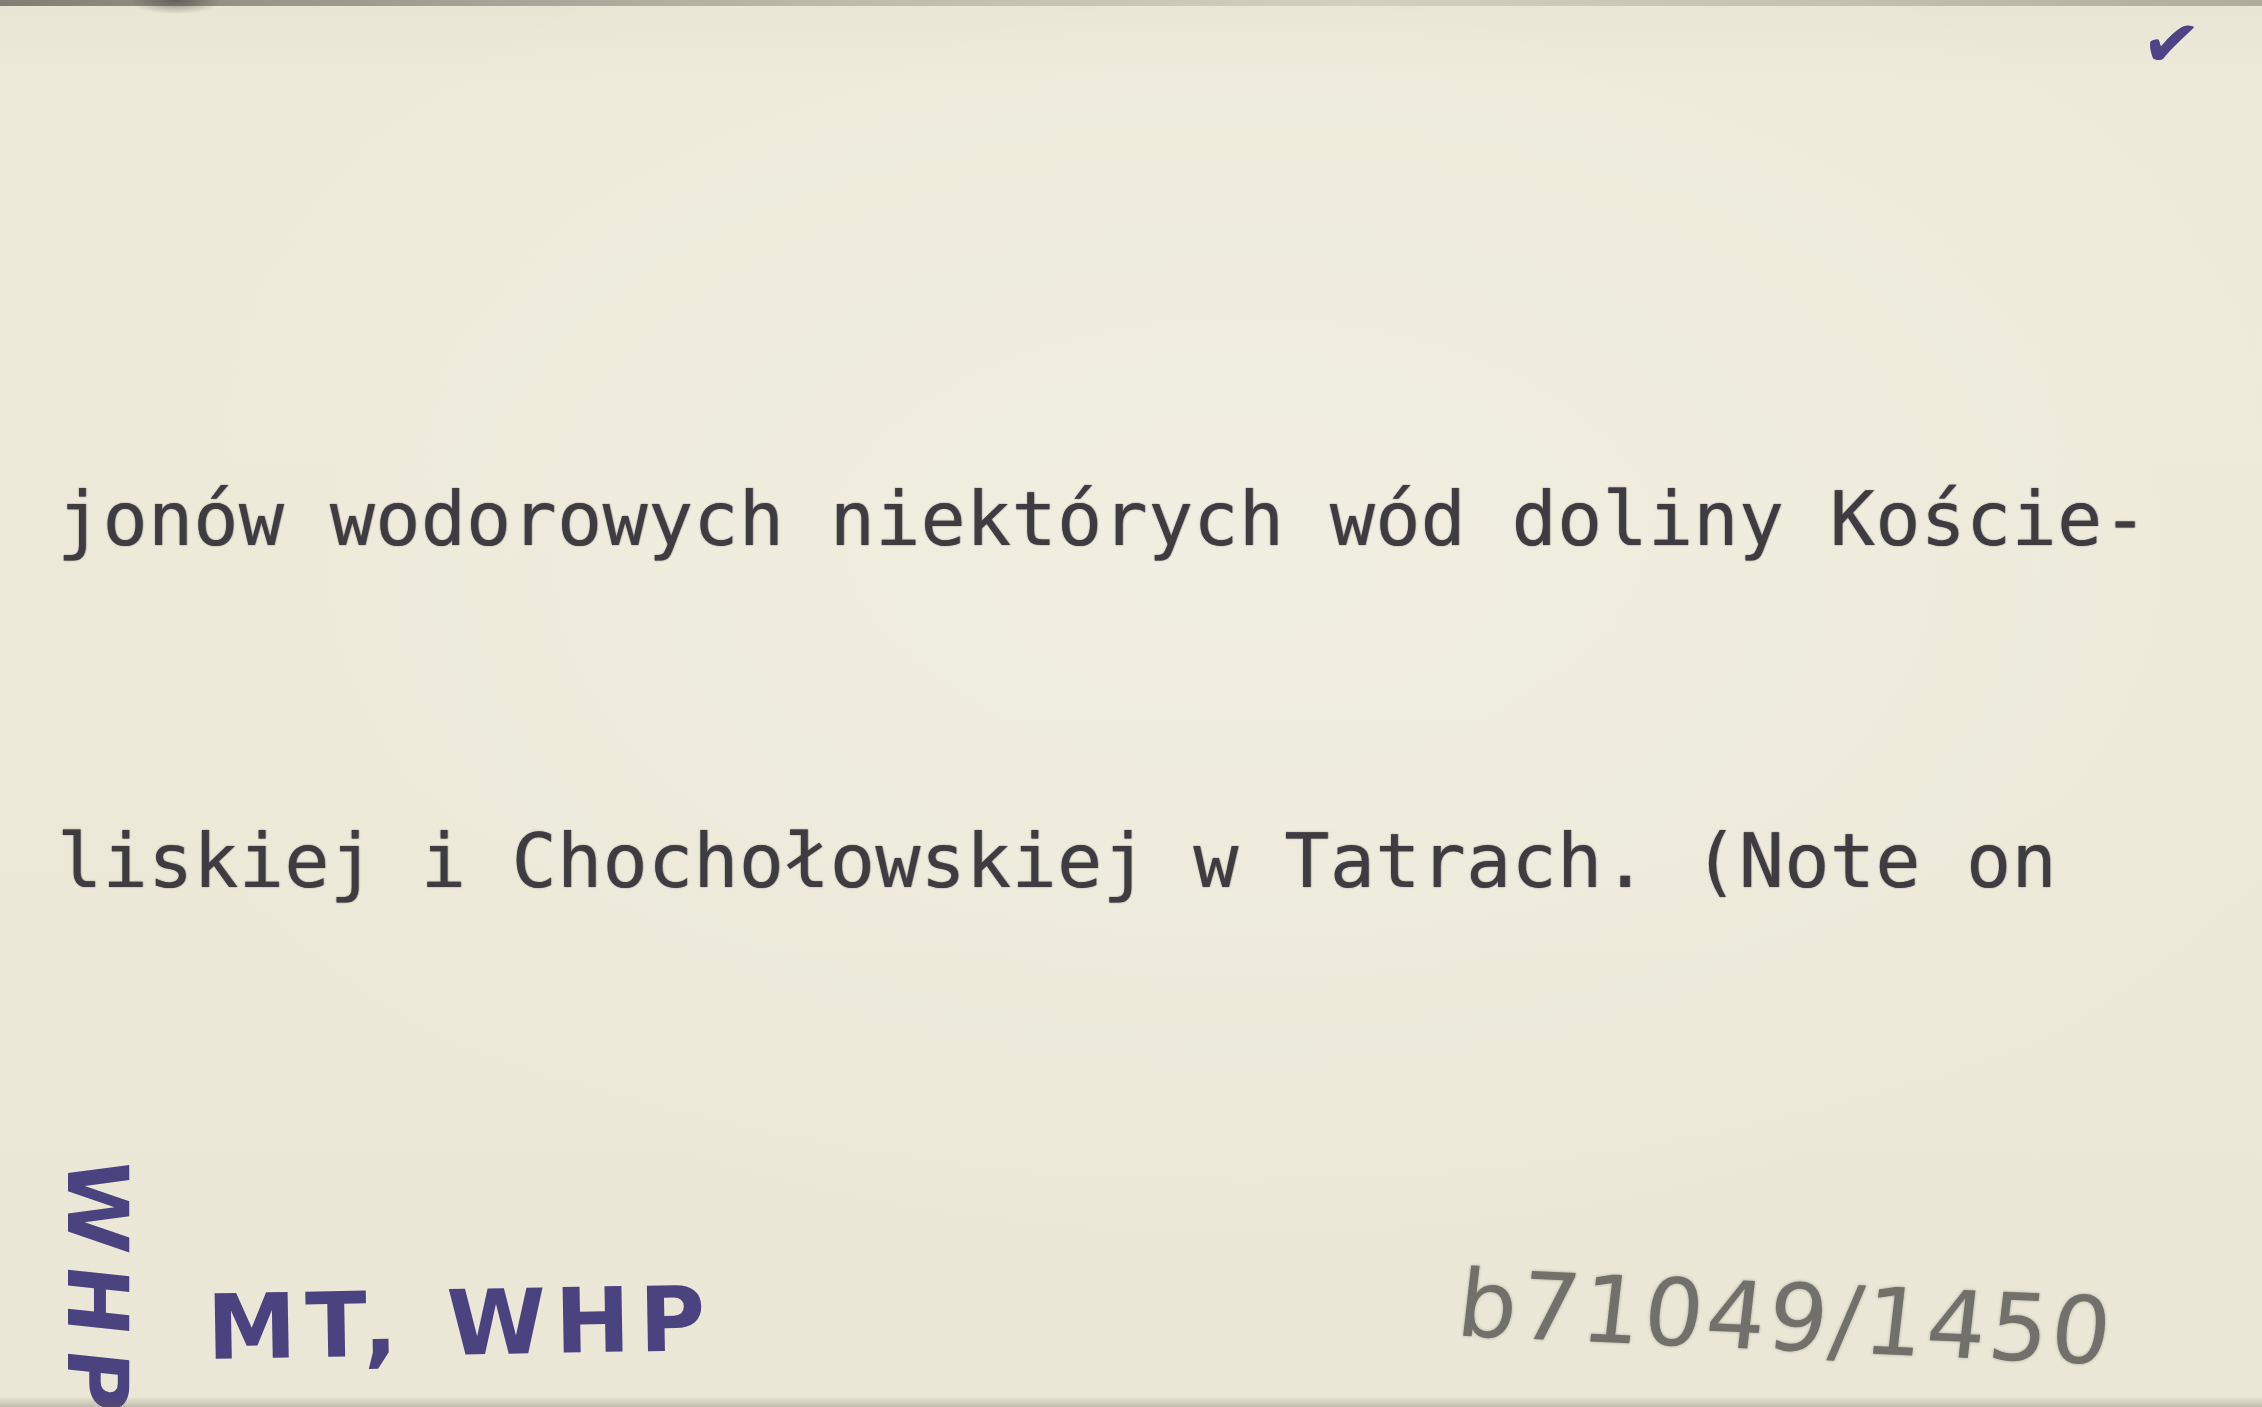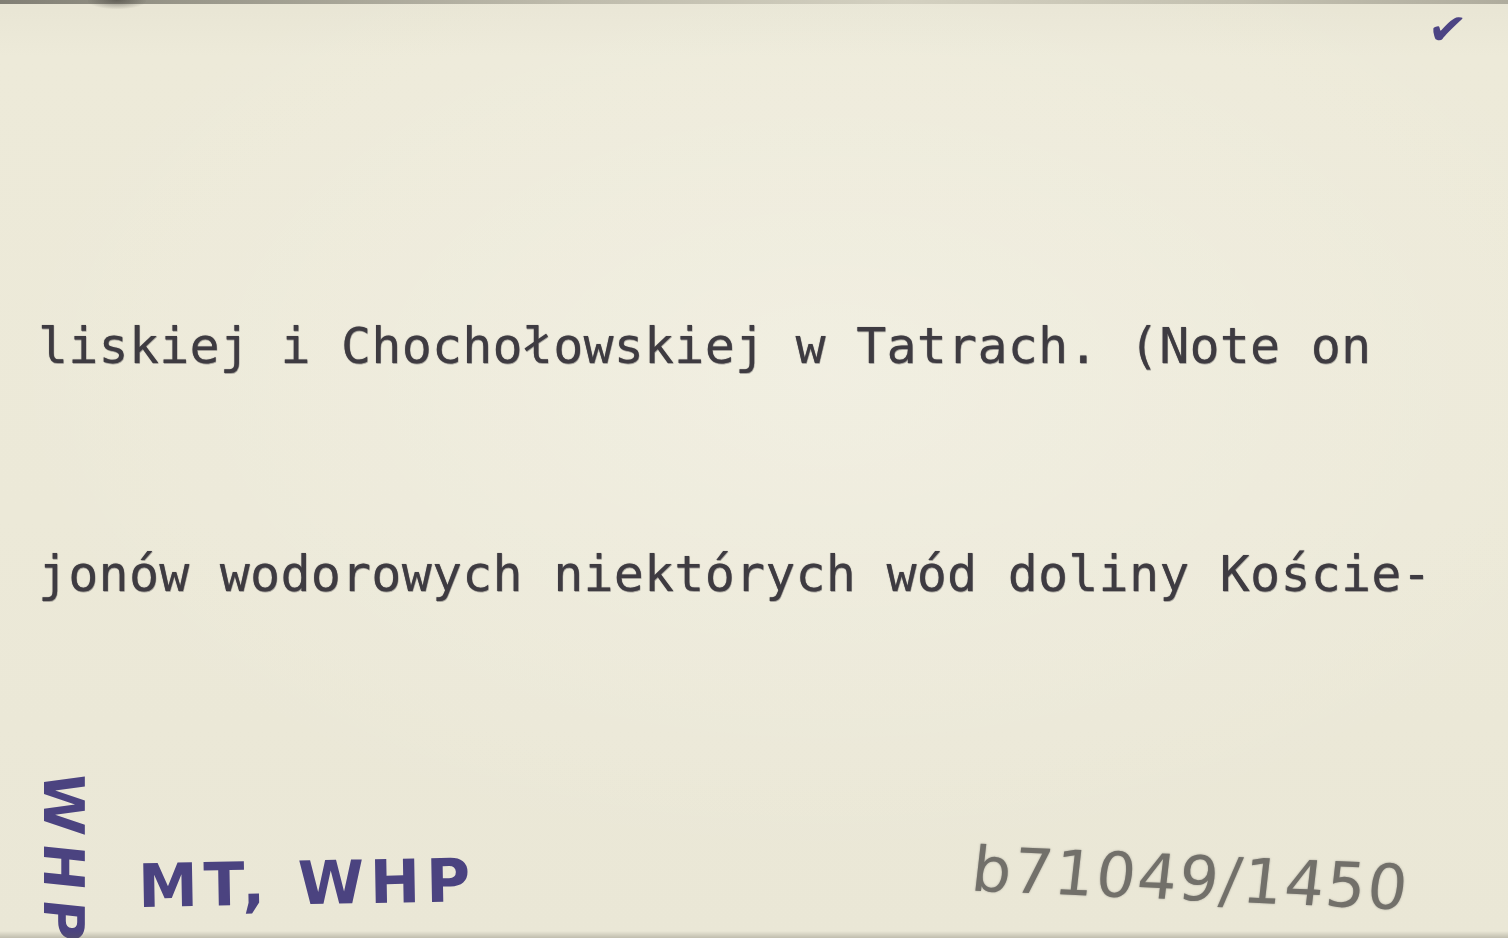--- a/index.html
+++ b/index.html
@@ -116,22 +116,22 @@
 
 <div class="card">
 
   <div class="top-edge"></div>
   <div class="top-smudge"></div>
 
   <div class="check-top">✔</div>
 
   <div class="typed">
 
+    <div class="line">jonów wodorowych niektórych wód doliny Koście-</div>
     <div class="line">liskiej i Chochołowskiej w Tatrach. (Note on</div>
-    <div class="line">jonów wodorowych niektórych wód doliny Koście-</div>
     
     
     
     
 
     
 
     
   </div>
 

